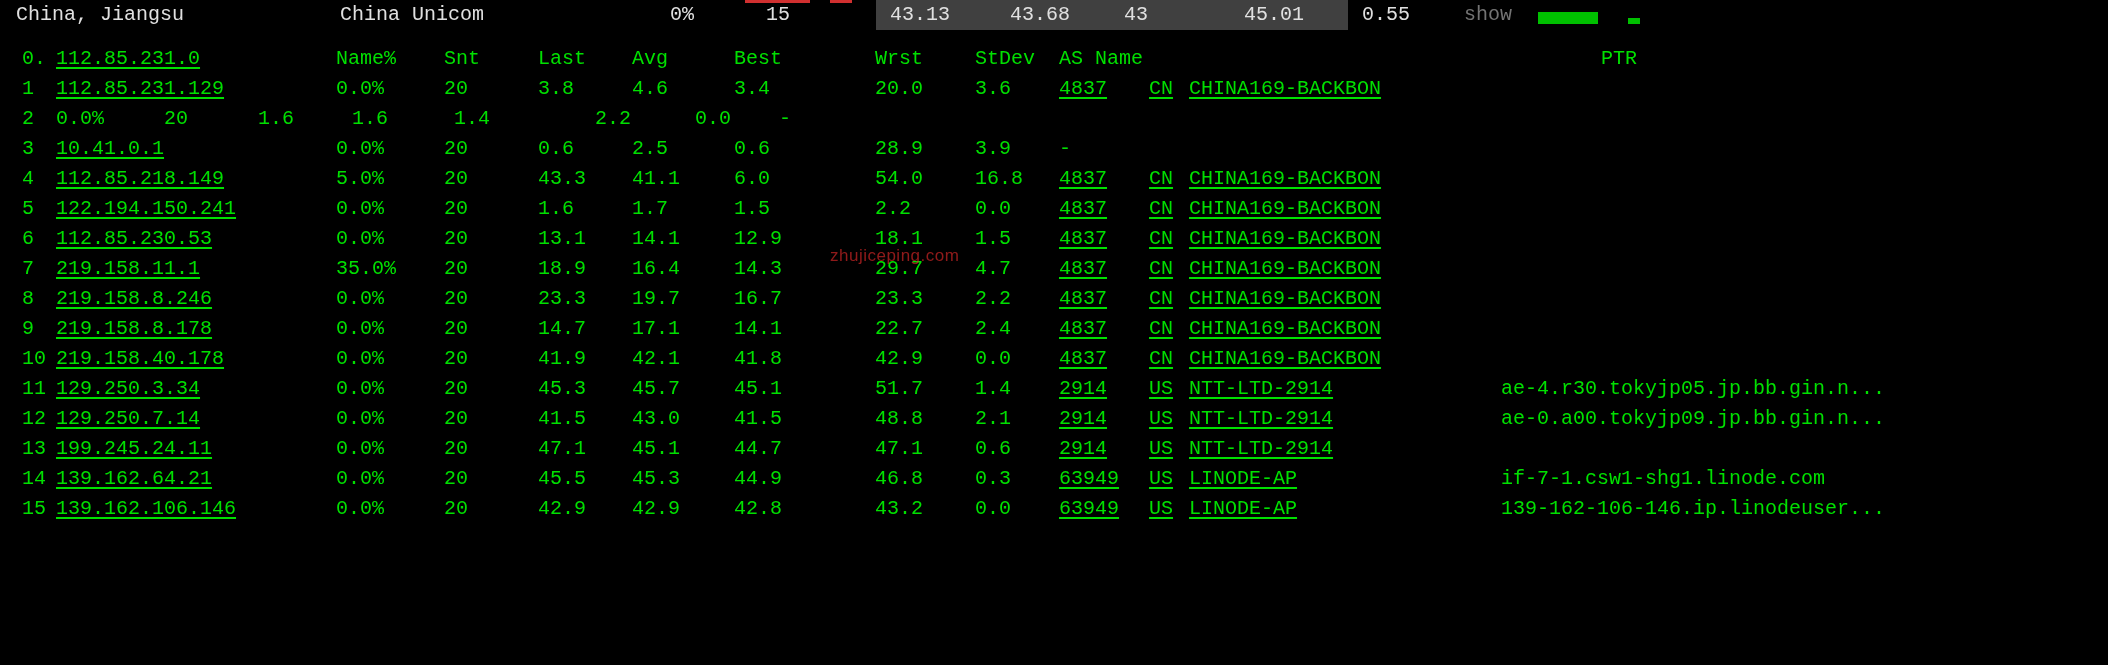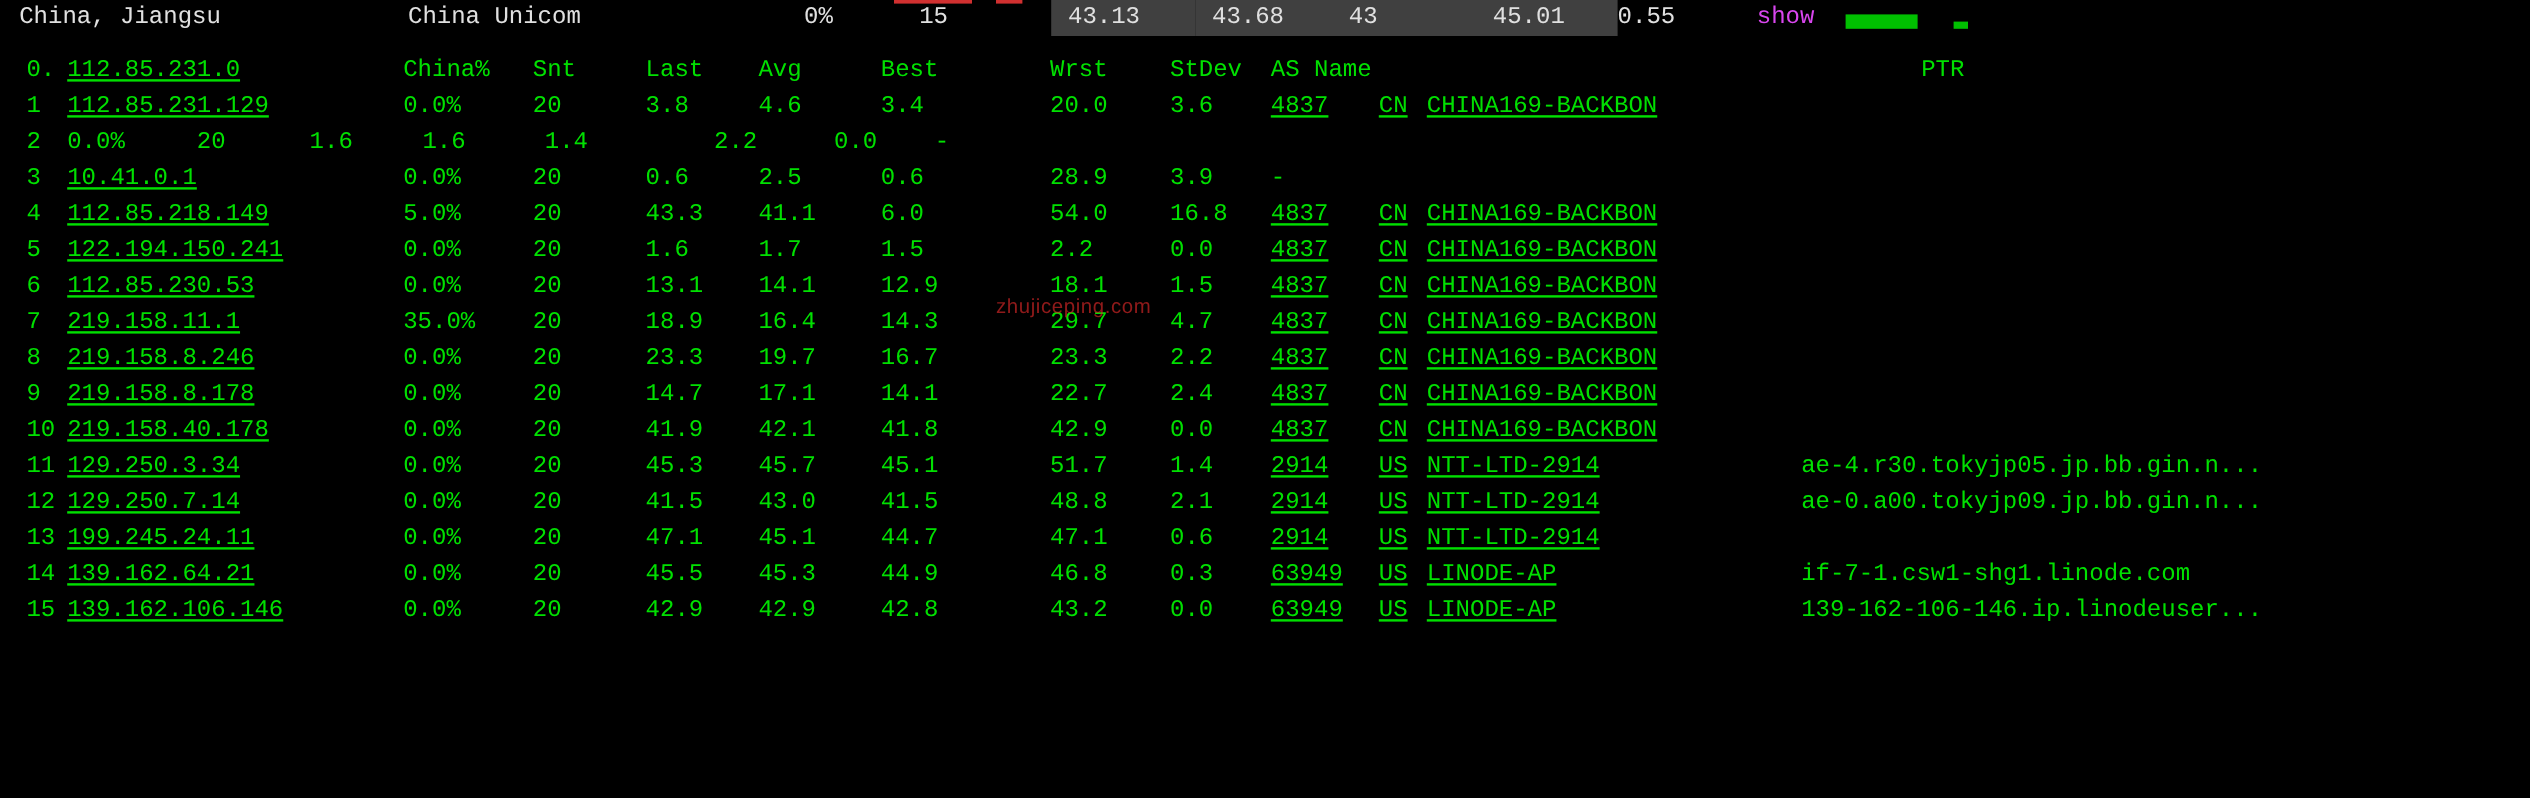--- a/index.html
+++ b/index.html
@@ -67,51 +67,51 @@
   .sb-loc   { width: 340px; padding-left: 16px; }
   .sb-isp   { width: 330px; }
   .sb-pct   { width: 96px;  text-align:left; }
   .sb-n     { width: 110px; text-align:left; }
   .sb-box   { display:inline-block; }
   .sb-last  { width: 120px; padding-left:14px; }
   .sb-avg   { width: 114px; padding-left:14px; }
   .sb-best  { width: 120px; padding-left:14px; }
   .sb-wrst  { width: 118px; padding-left:14px; }
   .sb-stdev { width: 90px; }
-  .sb-show  { color:#d946ef; width: 100px; text-align:center; }
+  .sb-show  { color:#737373; width: 100px; text-align:center; }
   .sb-graph { position:relative; width: 130px; height:30px; }
 </style>
 </head>
 <body>
 
 <div class="row statusbar">
   <span class="red-mark m1"></span>
   <span class="red-mark m2"></span>
   <span class="sb-loc">China, Jiangsu</span>
   <span class="sb-isp">China Unicom</span>
   <span class="sb-pct">0%</span>
   <span class="sb-n">15</span>
   <span class="sb-box hl sb-last">43.13</span>
   <span class="sb-box hl sb-avg">43.68</span>
   <span class="sb-box hl sb-best">43</span>
   <span class="sb-box hl sb-wrst">45.01</span>
-  <span class="sb-stdev" style="">0.55</span>
+  <span class="sb-stdev" style="padding-left:14px">0.55</span>
   <span class="sb-show">show</span>
   <span class="sb-graph">
     <span class="green-segment" style="left:0; width:60px;"></span>
     <span class="green-segment" style="left:90px; width:12px; top:18px; height:6px;"></span>
   </span>
 </div>
 
 <div class="spacer-line"></div>
 
 <div class="row hdr">
   <span class="cell c-hop">0.</span>
   <span class="cell c-ip u">112.85.231.0</span>
-  <span class="cell c-loss">China%</span>
+  <span class="cell c-loss">Name%</span>
   <span class="cell c-snt">Snt</span>
   <span class="cell c-last">Last</span>
   <span class="cell c-avg">Avg</span>
   <span class="cell c-best">Best</span>
   <span class="cell c-wrst">Wrst</span>
   <span class="cell c-stdev">StDev</span>
   <span class="cell" style="width:400px">AS Name</span>
   <span class="cell c-ptr" style="padding-left:142px">PTR</span>
 </div>
 

